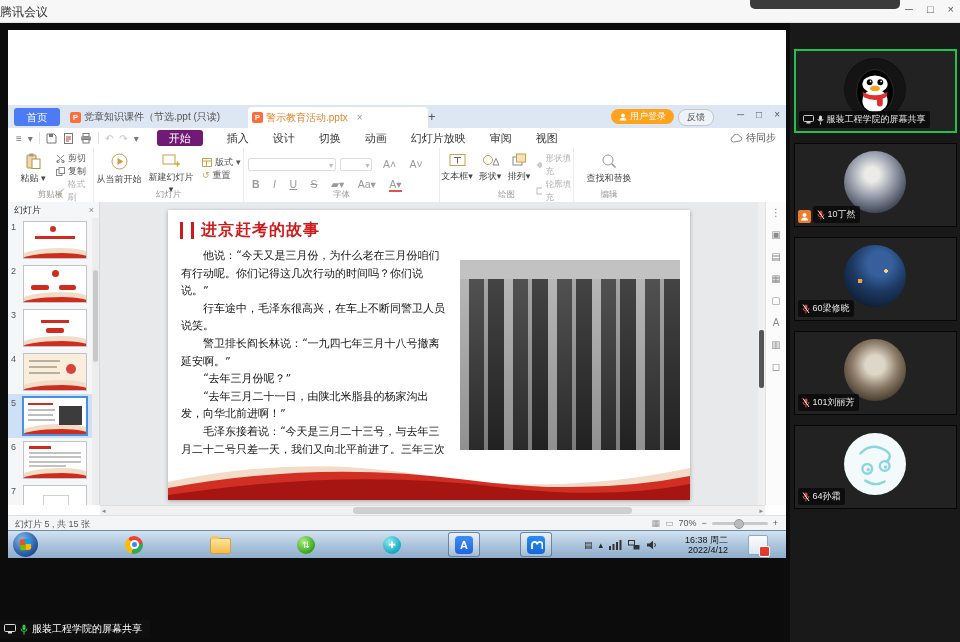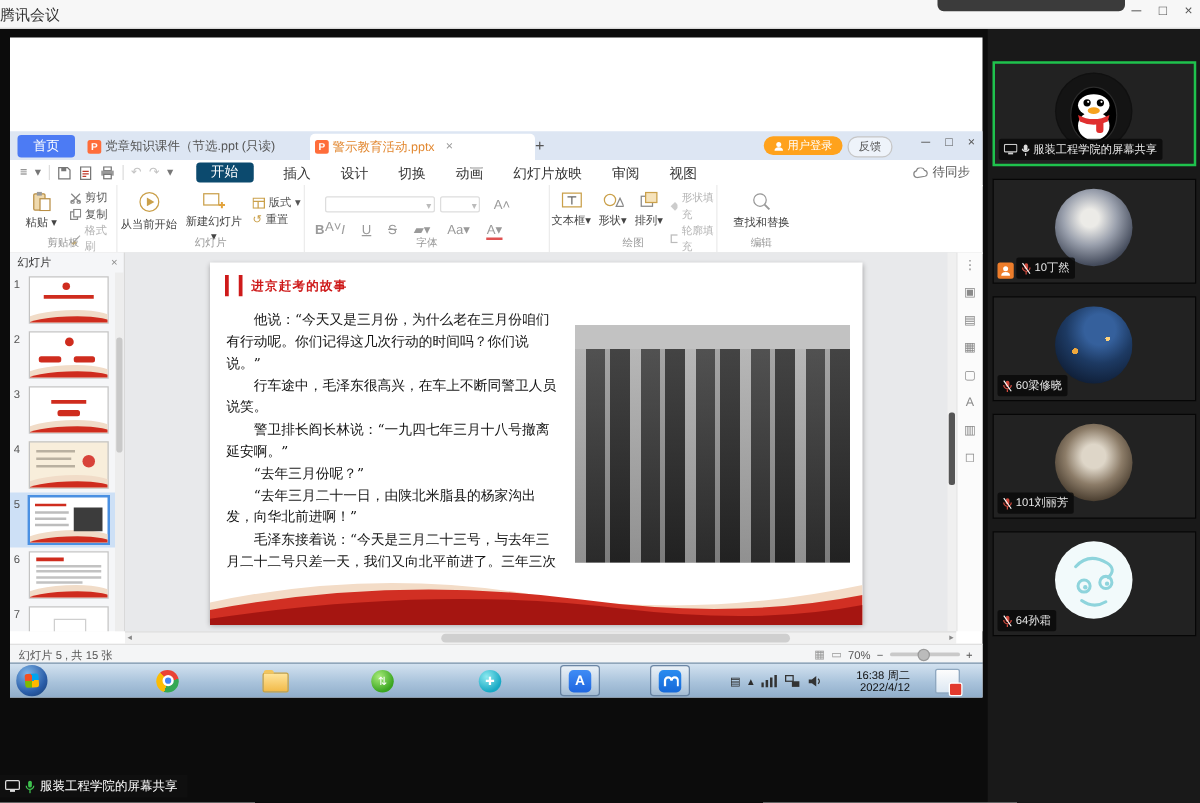--- a/index.html
+++ b/index.html
@@ -22,21 +22,21 @@
   .tab-x{color:#999;font-size:10px;margin-left:6px;}
   .tab-new{position:absolute;left:420px;top:4px;font-size:13px;color:#555;}
   .pill{position:absolute;top:4px;height:15px;border-radius:8px;font-size:9px;display:flex;align-items:center;gap:3px;padding:0 8px;}
   .pill.login{right:112px;background:#ffa21c;color:#fff;}
   .pill.fb{right:72px;border:1px solid #c6c6c6;color:#555;background:#eef3fa;}
   #tabbar .ctls{position:absolute;right:6px;top:4px;display:flex;gap:12px;font-size:10px;color:#555;}
   
   #menubar{position:absolute;left:0;top:98px;width:778px;height:20px;background:#fff;border-bottom:1px solid #ececec;display:flex;align-items:center;}
   #menubar .qat{display:flex;align-items:center;gap:6px;margin-left:8px;color:#777;font-size:10px;}
   .sep{width:1px;height:12px;background:#ddd;}
-  .btn-start{width:46px;height:16px;margin-left:18px;background:#0c4a6e;border-radius:3px;color:#fff;font-size:11px;text-align:center;line-height:16px;}
+  .btn-start{width:46px;height:16px;margin-left:18px;background:#701a75;border-radius:3px;color:#fff;font-size:11px;text-align:center;line-height:16px;}
   .mtabs{display:flex;gap:24px;margin-left:24px;font-size:11px;color:#333;}
   .sync{margin-left:auto;margin-right:10px;font-size:10px;color:#555;display:flex;align-items:center;gap:3px;}
   
   #toolbar{position:absolute;left:0;top:118px;width:778px;height:54px;background:#fff;border-bottom:1px solid #d8d8d8;display:flex;}
   .group{position:relative;height:100%;border-right:1px solid #ececec;flex:0 0 auto;box-sizing:border-box;}
   .glabel{position:absolute;bottom:1px;left:0;right:0;text-align:center;font-size:8.5px;color:#999;}
   .bigbtn{position:absolute;top:5px;width:46px;text-align:center;font-size:9px;color:#444;}
   .bigbtn .cap{margin-top:1px;}
   .mini-col{position:absolute;font-size:9px;color:#555;line-height:13px;}
   .mini-col .r{display:flex;align-items:center;gap:3px;}
@@ -62,21 +62,21 @@
   #panel .sb .th{position:absolute;left:1px;top:52px;width:5px;height:92px;background:#c9c9c9;border-radius:3px;}
   #editor{position:absolute;left:92px;top:0;width:665px;height:303px;background:#e8e9eb;}
   #editor .vsb{position:absolute;right:0;top:0;width:7px;bottom:0;background:#f0f0f0;}
   #editor .vsb .th{position:absolute;left:1px;top:128px;width:5px;height:58px;background:#555;border-radius:2px;}
   #rightbar{position:absolute;left:757px;top:0;width:21px;height:303px;background:#fbfbfb;border-left:1px solid #e3e3e3;box-sizing:border-box;text-align:center;color:#8a8a8a;}
   #rightbar div{font-size:10px;line-height:22px;}
   
   #slide{position:absolute;left:68px;top:8px;width:522px;height:290px;background:#fff;box-shadow:0 1px 4px rgba(0,0,0,.3);}
   .stitle{position:absolute;left:12px;top:10px;display:flex;align-items:center;gap:7px;}
   .stitle .bars{width:8px;height:17px;border-left:3px solid #ce1a1a;border-right:3px solid #ce1a1a;}
-  .stitle .tx{font-size:10px;font-weight:bold;color:#ce1a1a;letter-spacing:1px;}
+  .stitle .tx{font-size:16px;font-weight:bold;color:#ce1a1a;letter-spacing:1px;}
   .sbody{position:absolute;left:13px;right:10px;top:37px;bottom:46px;font:11px/1.6 "DejaVu Serif","Liberation Serif",serif;color:#141414;overflow:hidden;}
   .sbody p{margin:0;text-indent:2em;}
   .photo{float:right;width:220px;height:190px;margin:13px 0 4px 10px;
     background:
       linear-gradient(180deg,#c2c2c2 0 10%,rgba(0,0,0,0) 10%),
       repeating-linear-gradient(90deg,rgba(225,225,225,.55) 0 9px,rgba(40,40,40,.55) 9px 24px,rgba(200,200,200,.5) 24px 28px,rgba(25,25,25,.6) 28px 44px),
       linear-gradient(#8d8d8d,#2e2e2e);}
   .wave{position:absolute;left:0;bottom:0;width:522px;height:46px;}
   
   #hscroll{position:absolute;left:92px;top:475px;width:665px;height:10px;background:#f1f1f1;border-top:1px solid #ddd;box-sizing:border-box;}
@@ -264,21 +264,21 @@
               </svg><span>版式</span> ▾</div>
           <div class="r">
               <span style="color:#caa04a">↺</span>
               <span>重置</span>
             </div>
         </div>
         <div class="glabel">幻灯片</div>
       </div>
 
       <div class="group" style="width:196px;">
-        <div style="position:absolute;left:16px;top:6px;">
+        <div style="position:absolute;left:4px;top:6px;">
           <span class="selbox" style="width:88px;">▾</span>
           <span class="selbox" style="width:32px;">▾</span>
           <span class="fbtn" style="margin-left:6px;">A˄</span>
           <span class="fbtn">A˅</span>
         </div>
         <div style="position:absolute;left:8px;top:26px;">
           <span class="fbtn" style="font-weight:bold;">B</span>
           <span class="fbtn" style="font-style:italic;">I</span>
           <span class="fbtn" style="text-decoration:underline;">U</span>
           <span class="fbtn" style="text-decoration:line-through;">S</span>

